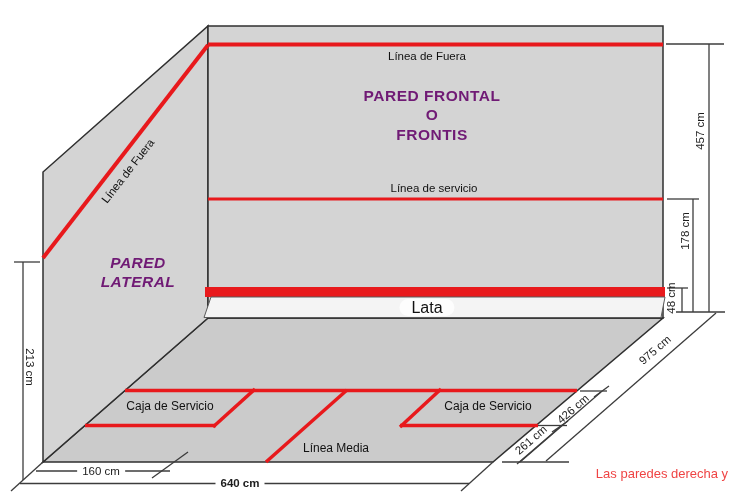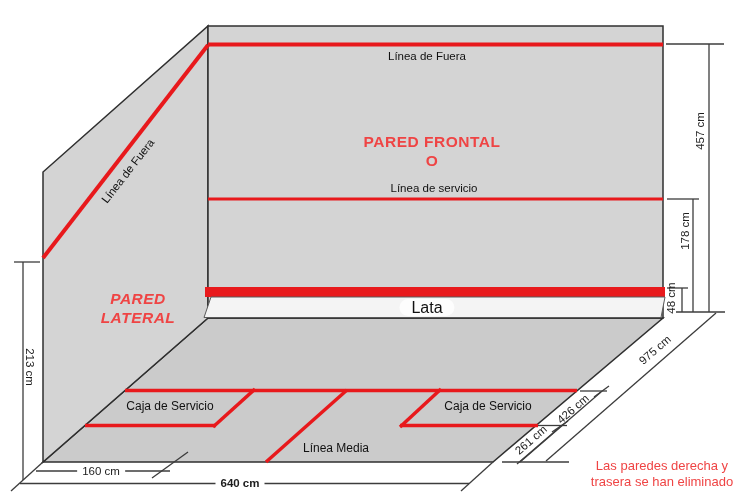--- a/index.html
+++ b/index.html
@@ -18,22 +18,21 @@
     color:#111;
     font-size:12px;
     line-height:1.25;
     text-align:center;
   }
   .lbl.small{font-size:11.5px;}
   .wall-title{
     font-weight:bold;
     font-size:15.5px;
     letter-spacing:.5px;
-    color:#ef4444;
-    margin-top:36px;
+    color:#701a75;
   }
   .rot-ccw{transform:translate(-50%,-50%) rotate(-90deg);}
   .rot-cw{transform:translate(-50%,-50%) rotate(90deg);}
   .rot-diag{transform:translate(-50%,-50%) rotate(-41deg);}
   .rot-fuera{transform:translate(-50%,-50%) rotate(-52deg);}
   .dim-text{font-size:11.5px;color:#1c1c1c;}
   .dim-text.h{background:#ffffff;padding:0 5px;text-align:center;}
   .lata-pill{
     background:#fdfdfd;
     border-radius:10px;
@@ -92,20 +91,21 @@
       <line x1="152" y1="478" x2="188" y2="452"></line>
       <line x1="20" y1="483.5" x2="469" y2="483.5"></line>
     </g>
   </svg>
 
   <div class="lbl small" style="left:427px;top:56px;">Línea de Fuera</div>
 
   <div class="lbl wall-title" style="left:432px;top:115px;">
     <div>PARED FRONTAL</div>
     <div>O</div>
+    <div>FRONTIS</div>
   </div>
 
   <div class="lbl small" style="left:434px;top:188px;">Línea de servicio</div>
 
   <div class="lbl" style="left:427px;top:308px;">
     <span class="lata-pill">Lata</span>
   </div>
 
   <div class="lbl small rot-fuera" style="left:128px;top:171px;">Línea de Fuera</div>
 
@@ -123,16 +123,15 @@
   <div class="lbl dim-text rot-ccw" style="left:671px;top:298px;">48 cm</div>
   <div class="lbl dim-text rot-cw" style="left:30px;top:367px;">213 cm</div>
   <div class="lbl dim-text h" style="left:101px;top:471px;">160 cm</div>
   <div class="lbl dim-text h" style="left:240px;top:483px;font-weight:bold;">640 cm</div>
   <div class="lbl dim-text rot-diag" style="left:531px;top:440px;">261 cm</div>
   <div class="lbl dim-text rot-diag" style="left:573px;top:409px;">426 cm</div>
   <div class="lbl dim-text rot-diag" style="left:655px;top:350px;">975 cm</div>
 
   <div class="lbl note" style="left:662px;top:474px;">
     <div>Las paredes derecha y</div>
-    <div>trasera se han eliminado</div>
   </div>
 
 </div>
 
 </body></html>

